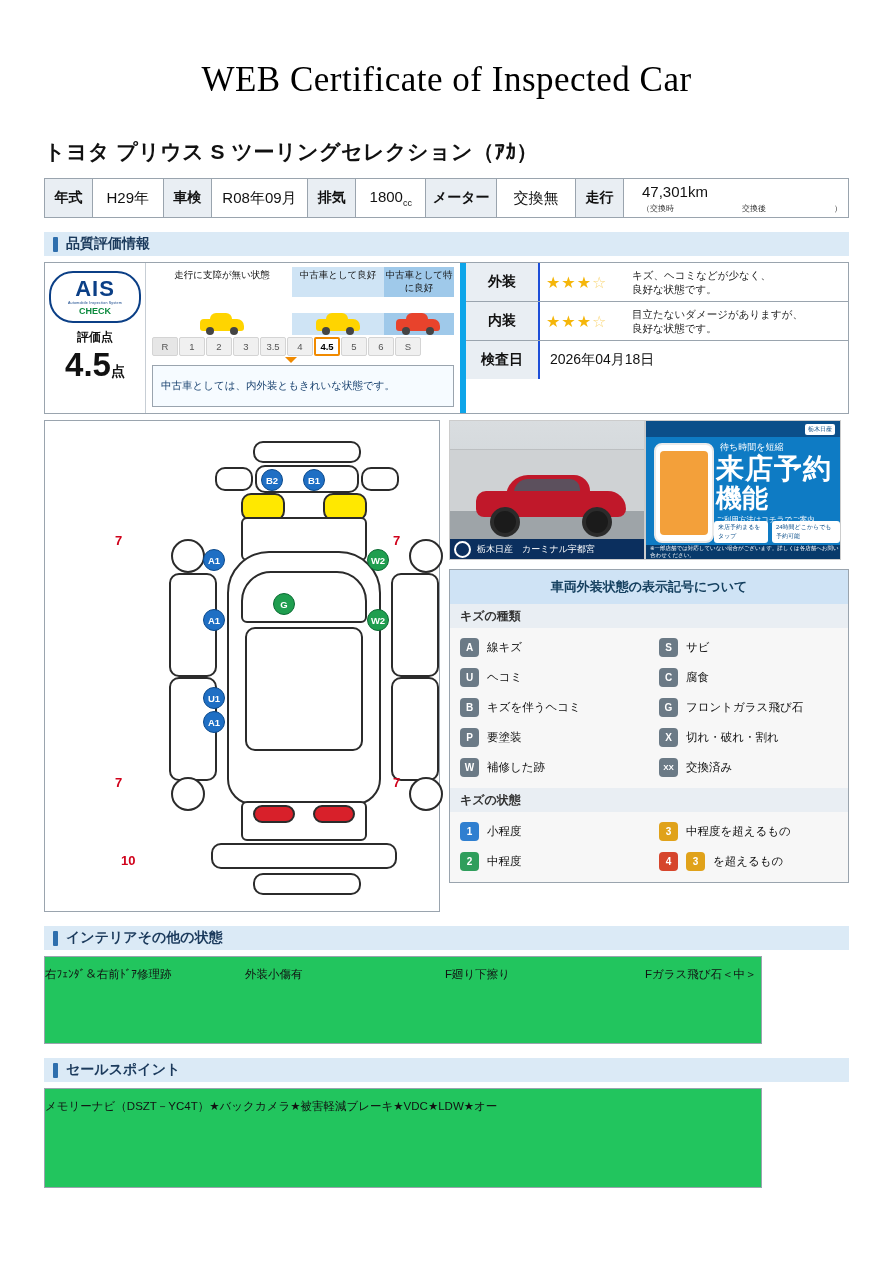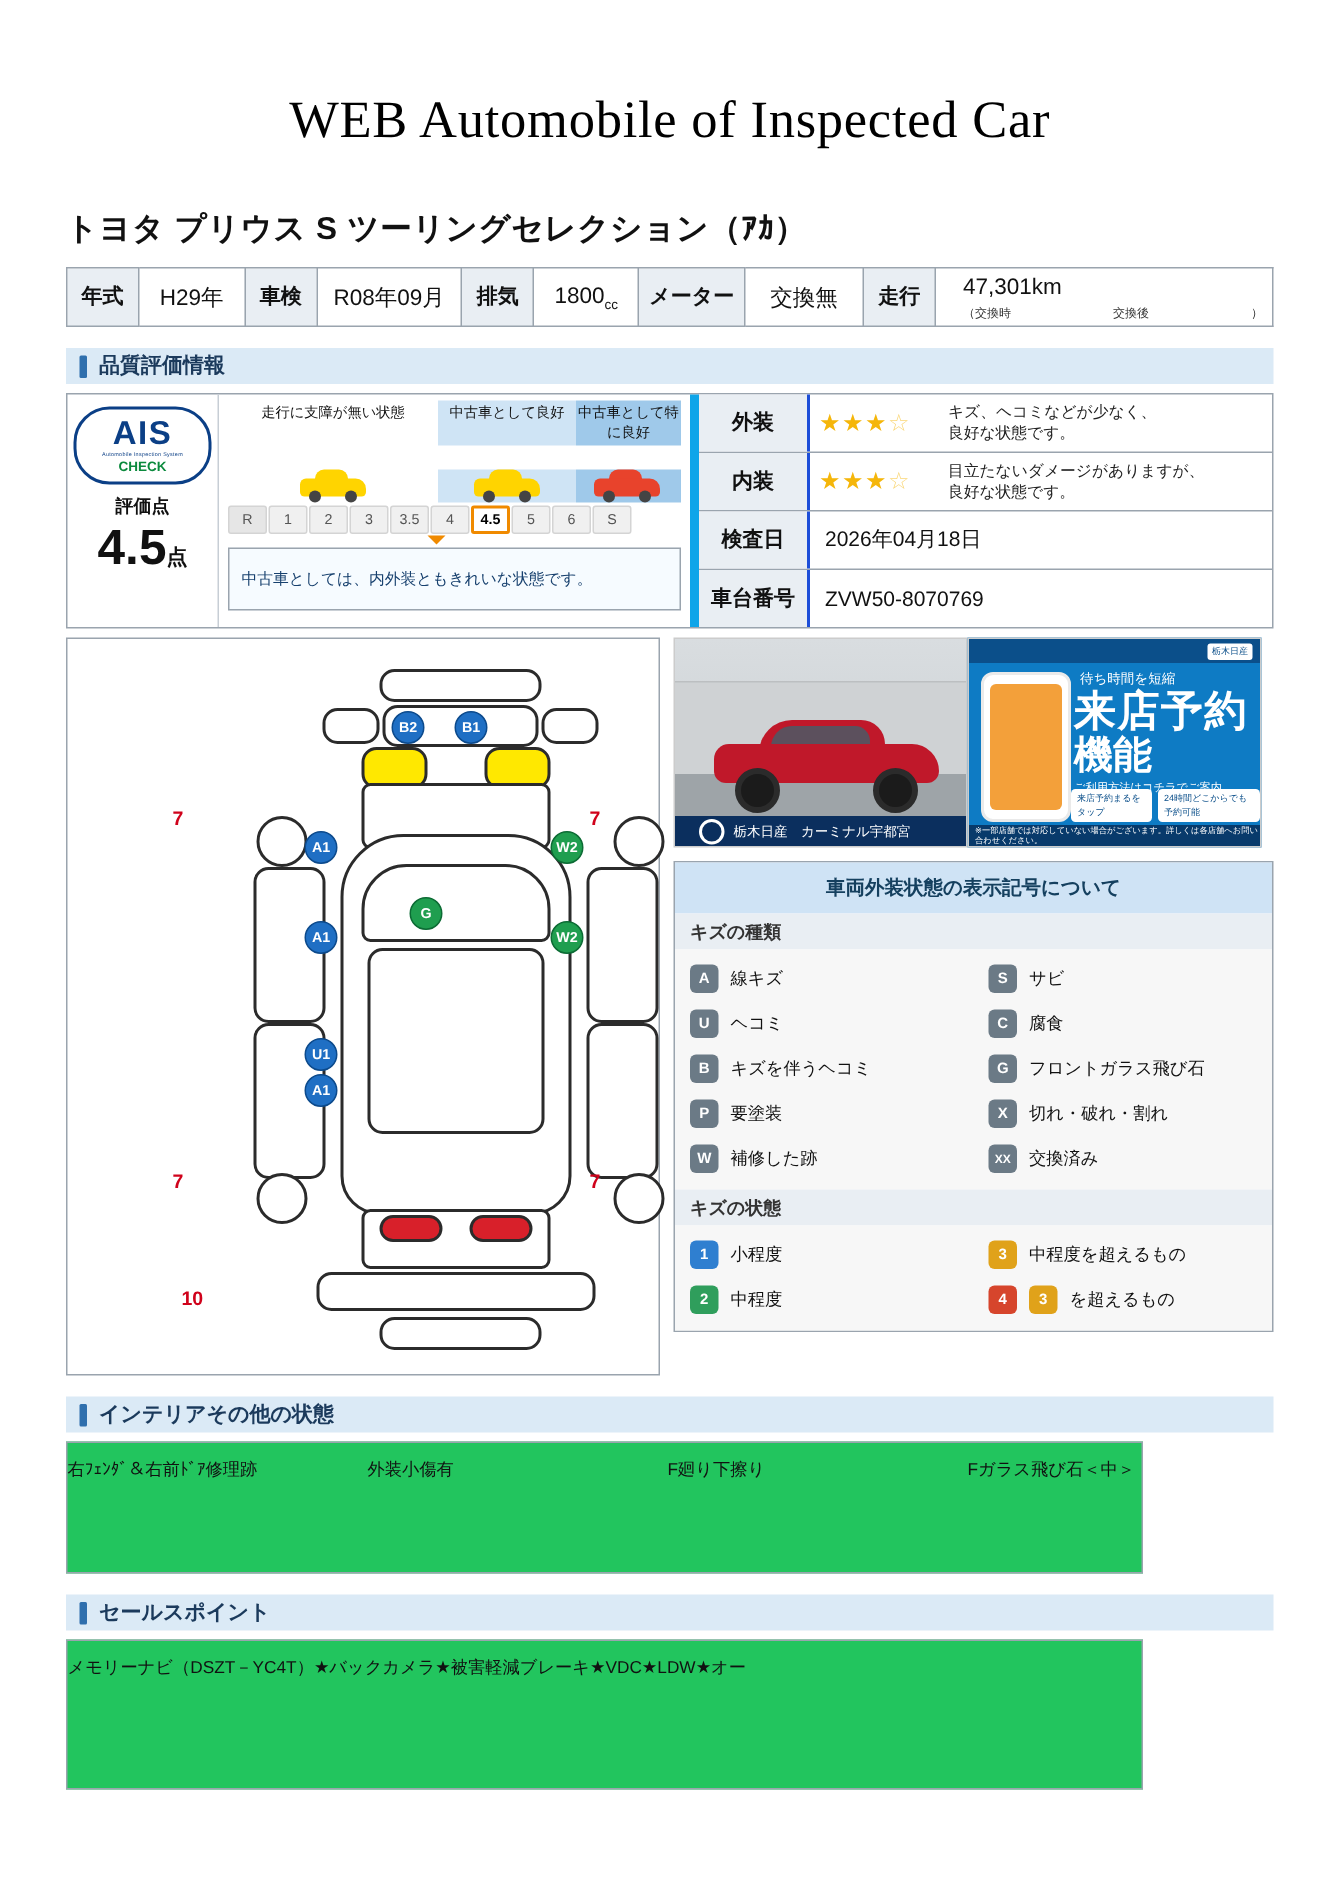--- a/index.html
+++ b/index.html
@@ -141,21 +141,21 @@
   .photo{width:196px;height:140px;position:relative;overflow:hidden;border:1px solid #ccc;box-sizing:border-box;}
   .ph-sky{position:absolute;inset:0;background:linear-gradient(#d9dde0 0%,#cfd4d7 55%,#b9bfc3 56%,#aeb4b8 100%);}
   .ph-wall{position:absolute;left:0;top:28px;width:100%;height:62px;background:#cfd2d4;border-top:1px solid #bcbfc1;}
   .ph-ground{position:absolute;left:0;top:90px;width:100%;height:50px;background:#9ea4a8;}
   .ph-car{position:absolute;left:26px;top:52px;width:150px;height:48px;}
   .pc-body{position:absolute;left:0;top:18px;width:150px;height:26px;background:#c0182a;border-radius:10px 18px 8px 8px;}
   .pc-roof{position:absolute;left:30px;top:2px;width:84px;height:22px;background:#c0182a;border-radius:22px 16px 0 0;}
   .pc-glass{position:absolute;left:38px;top:6px;width:66px;height:15px;background:#4a5a66;border-radius:14px 10px 0 0;opacity:.85;}
   .pc-wh{position:absolute;top:34px;width:22px;height:22px;border-radius:50%;background:#1b1b1b;border:4px solid #2b2b2b;}
   .pc-wh.a{left:14px;} .pc-wh.b{left:106px;}
-  .ph-bar{position:absolute;left:0;bottom:0;width:100%;height:20px;background:#0b2f5e;color:#fff;font-size:9px;display:flex;align-items:center;gap:6px;padding-left:16px;box-sizing:border-box;}
+  .ph-bar{position:absolute;left:0;bottom:0;width:100%;height:20px;background:#0b2f5e;color:#fff;font-size:9px;display:flex;align-items:center;gap:6px;padding-left:4px;box-sizing:border-box;}
   .ph-bar .ring{width:13px;height:13px;border:2px solid #fff;border-radius:50%;}
   .ad{background:#0e7bc4;position:relative;}
   .ad-top{position:absolute;left:0;top:0;width:100%;height:16px;background:#0b4f8a;color:#fff;font-size:7px;display:flex;align-items:center;justify-content:flex-end;padding-right:5px;box-sizing:border-box;}
   .ad-badge{background:#fff;color:#0b4f8a;font-size:6px;padding:1px 3px;border-radius:2px;}
   .ad-sub{position:absolute;left:74px;top:20px;color:#fff;font-size:9px;}
   .ad-big{position:absolute;left:70px;top:34px;color:#fff;font-size:28px;font-weight:bold;letter-spacing:1px;line-height:1;}
   .ad-big2{position:absolute;left:70px;top:64px;color:#fff;font-size:26px;font-weight:bold;line-height:1;}
   .ad-note{position:absolute;left:70px;top:94px;color:#fff;font-size:7.5px;}
   .ad-phone{position:absolute;left:8px;top:22px;width:56px;height:96px;background:#fff;border-radius:8px;border:2px solid #eaeaea;}
   .ad-phone-in{position:absolute;left:4px;top:6px;width:48px;height:84px;background:#f3a03a;border-radius:4px;}
@@ -201,21 +201,21 @@
   .textbox.tall{height:100px;}
   .int-cols{display:flex;}
   .int-cols span{font-size:11.5px;}
   .ic1{width:200px;} .ic2{width:200px;} .ic3{width:200px;}
 </style>
 </head>
 <body>
 
 <div class="page">
 
-  <div class="doc-title">WEB Automobile of Inspected Car</div>
+  <div class="doc-title">WEB Certificate of Inspected Car</div>
 
   <div class="car-name">トヨタ プリウス S ツーリングセレクション（ｱｶ）</div>
 
   <table class="spec">
     <tbody>
         <tr>
       <td class="lbl">年式</td>
       <td class="val" style="width:72px">H29年</td>
       <td class="lbl">車検</td>
       <td class="val" style="width:110px">R08年09月</td>
@@ -322,24 +322,20 @@
         <div class="stars">★★<span style="display:inline-block">★</span><span style="display:inline-block;color:#f5b60a;opacity:.55">☆</span></div>
         <div class="qr-txt">
           <div>目立たないダメージがありますが、</div>
           <div>良好な状態です。</div>
         </div>
       </div>
       <div class="qr-row">
         <div class="qr-lbl">検査日</div>
         <div class="qr-val">2026年04月18日</div>
       </div>
-      <div class="qr-row">
-        <div class="qr-lbl">車台番号</div>
-        <div class="qr-val">ZVW50-8070769</div>
-      </div>
     </div>
   </div>
 
 
   <div class="ext-wrap">
 
     <div class="diagram">
 
       <div class="d-part" style="left:208px;top:20px;width:104px;height:18px;"></div>
       <div class="d-part" style="left:170px;top:46px;width:34px;height:20px;"></div>

